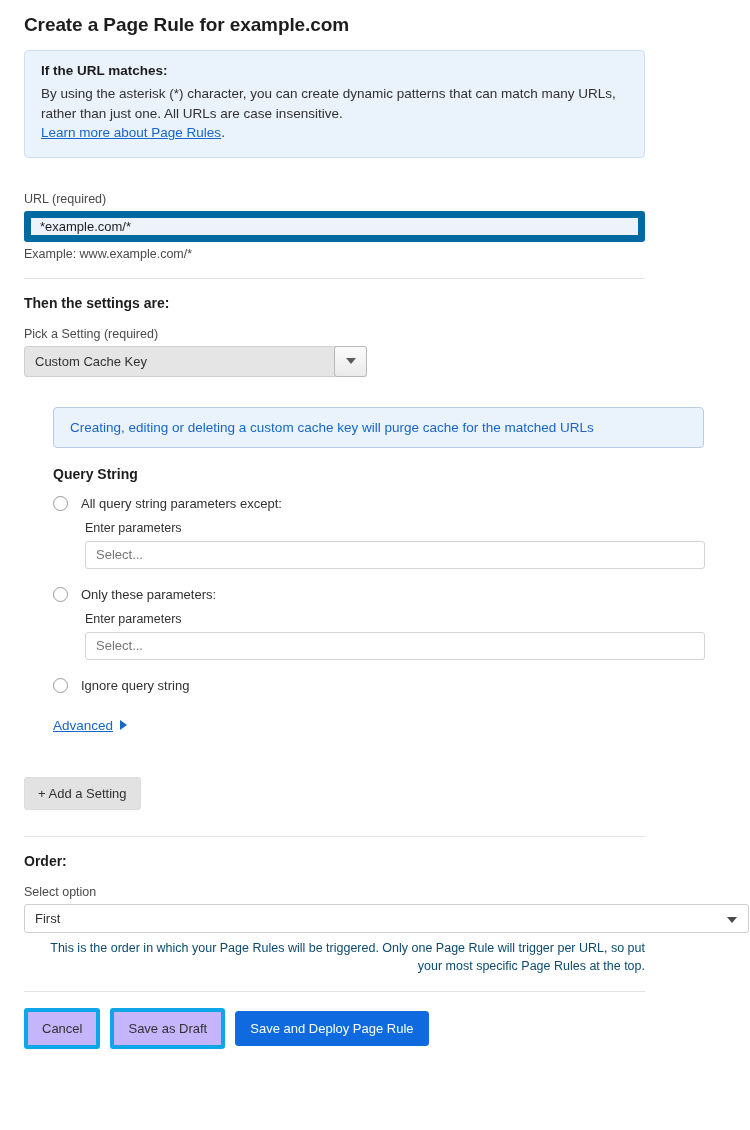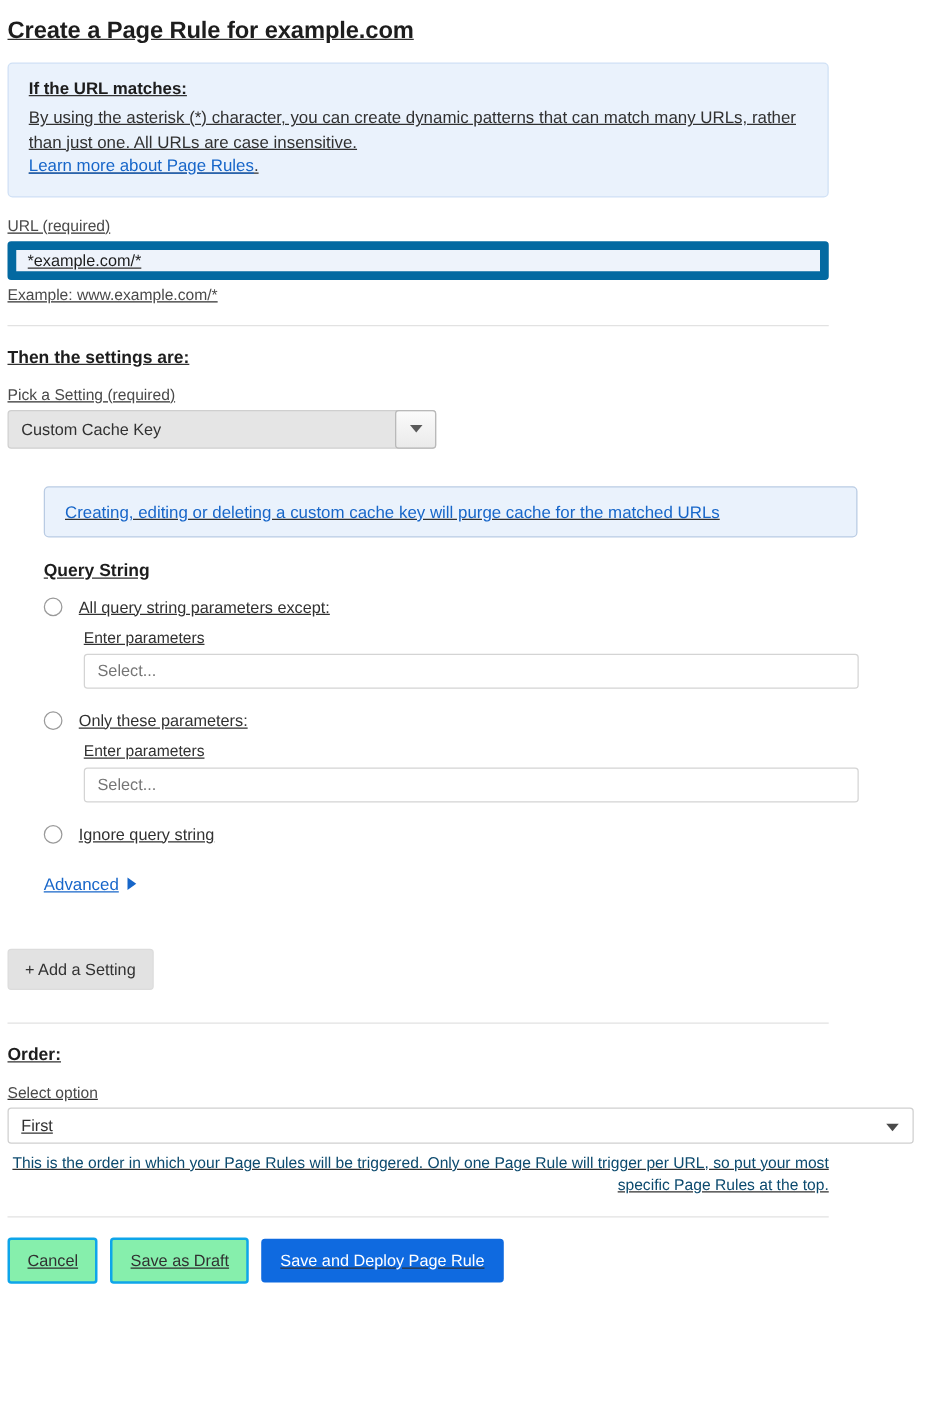--- a/index.html
+++ b/index.html
@@ -11,37 +11,36 @@
     width: 750px;
     min-height: 1130px;
     font-family: "Liberation Sans", sans-serif;
     color: #313131;
     font-size: 13px;
     -webkit-font-smoothing: antialiased;
   }
   .page {
     width: 669px;
     box-sizing: border-box;
-    padding: 0 6px;
-    text-decoration: underline;
+    padding: 0 24px;
   }
   h1.title {
     font-size: 19px;
     font-weight: bold;
     color: #1d1d1d;
     margin: 14px 0 14px 0;
     letter-spacing: -0.1px;
   }
   
   .callout {
     border: 1px solid #cfe0f5;
     background: #eaf2fc;
     border-radius: 4px;
     padding: 12px 16px 14px 16px;
-    margin-bottom: 16px;
+    margin-bottom: 34px;
   }
   .callout-title {
     font-weight: bold;
     font-size: 13.5px;
     color: #1d1d1d;
     margin-bottom: 6px;
   }
   .callout-text {
     font-size: 13.5px;
     line-height: 1.45;
@@ -261,22 +260,22 @@
     padding-bottom: 16px;
   }
   .btn {
     font-size: 13px;
     border-radius: 3px;
     font-family: "Liberation Sans", sans-serif;
     padding: 9px 14px;
     box-sizing: border-box;
   }
   .btn-secondary {
-    background: #86efac;
-    border: 2px solid #0ea5e9;
+    background: #c4b5fd;
+    border: 4px solid #0ea5e9;
     color: #313131;
   }
   .btn-primary {
     background: #0f6ae0;
     border: 1px solid #0f6ae0;
     color: #ffffff;
     text-align: center;
   }
 </style>
 </head>

